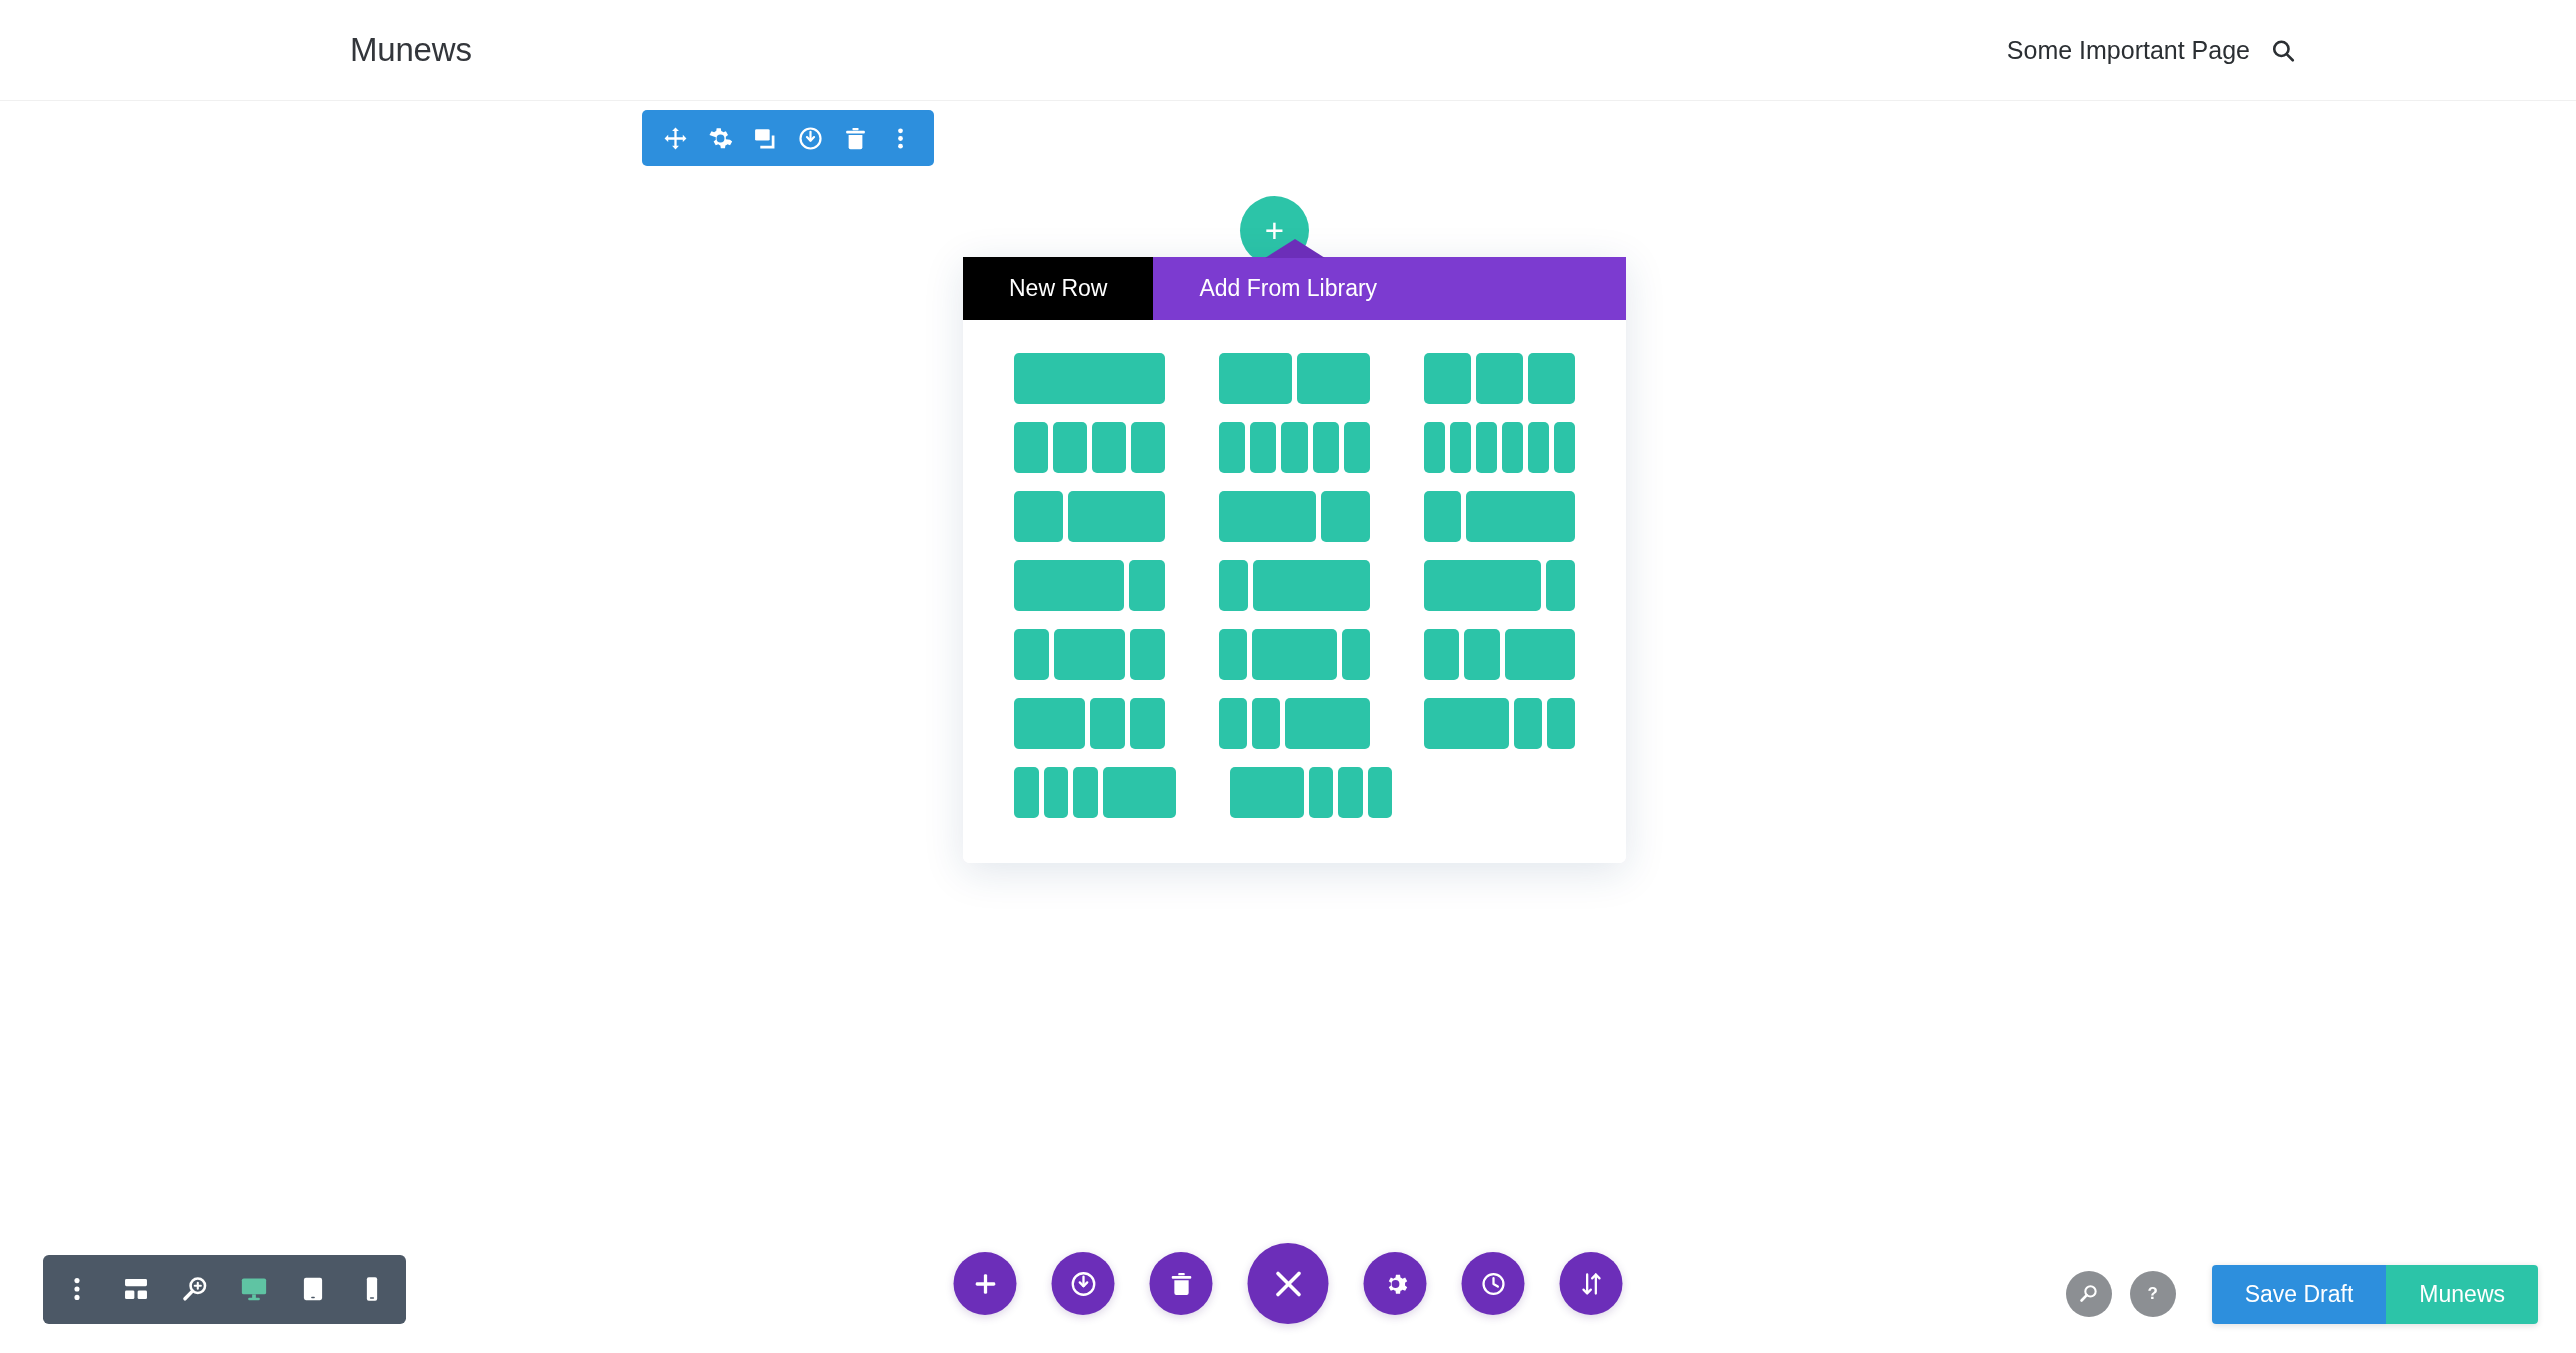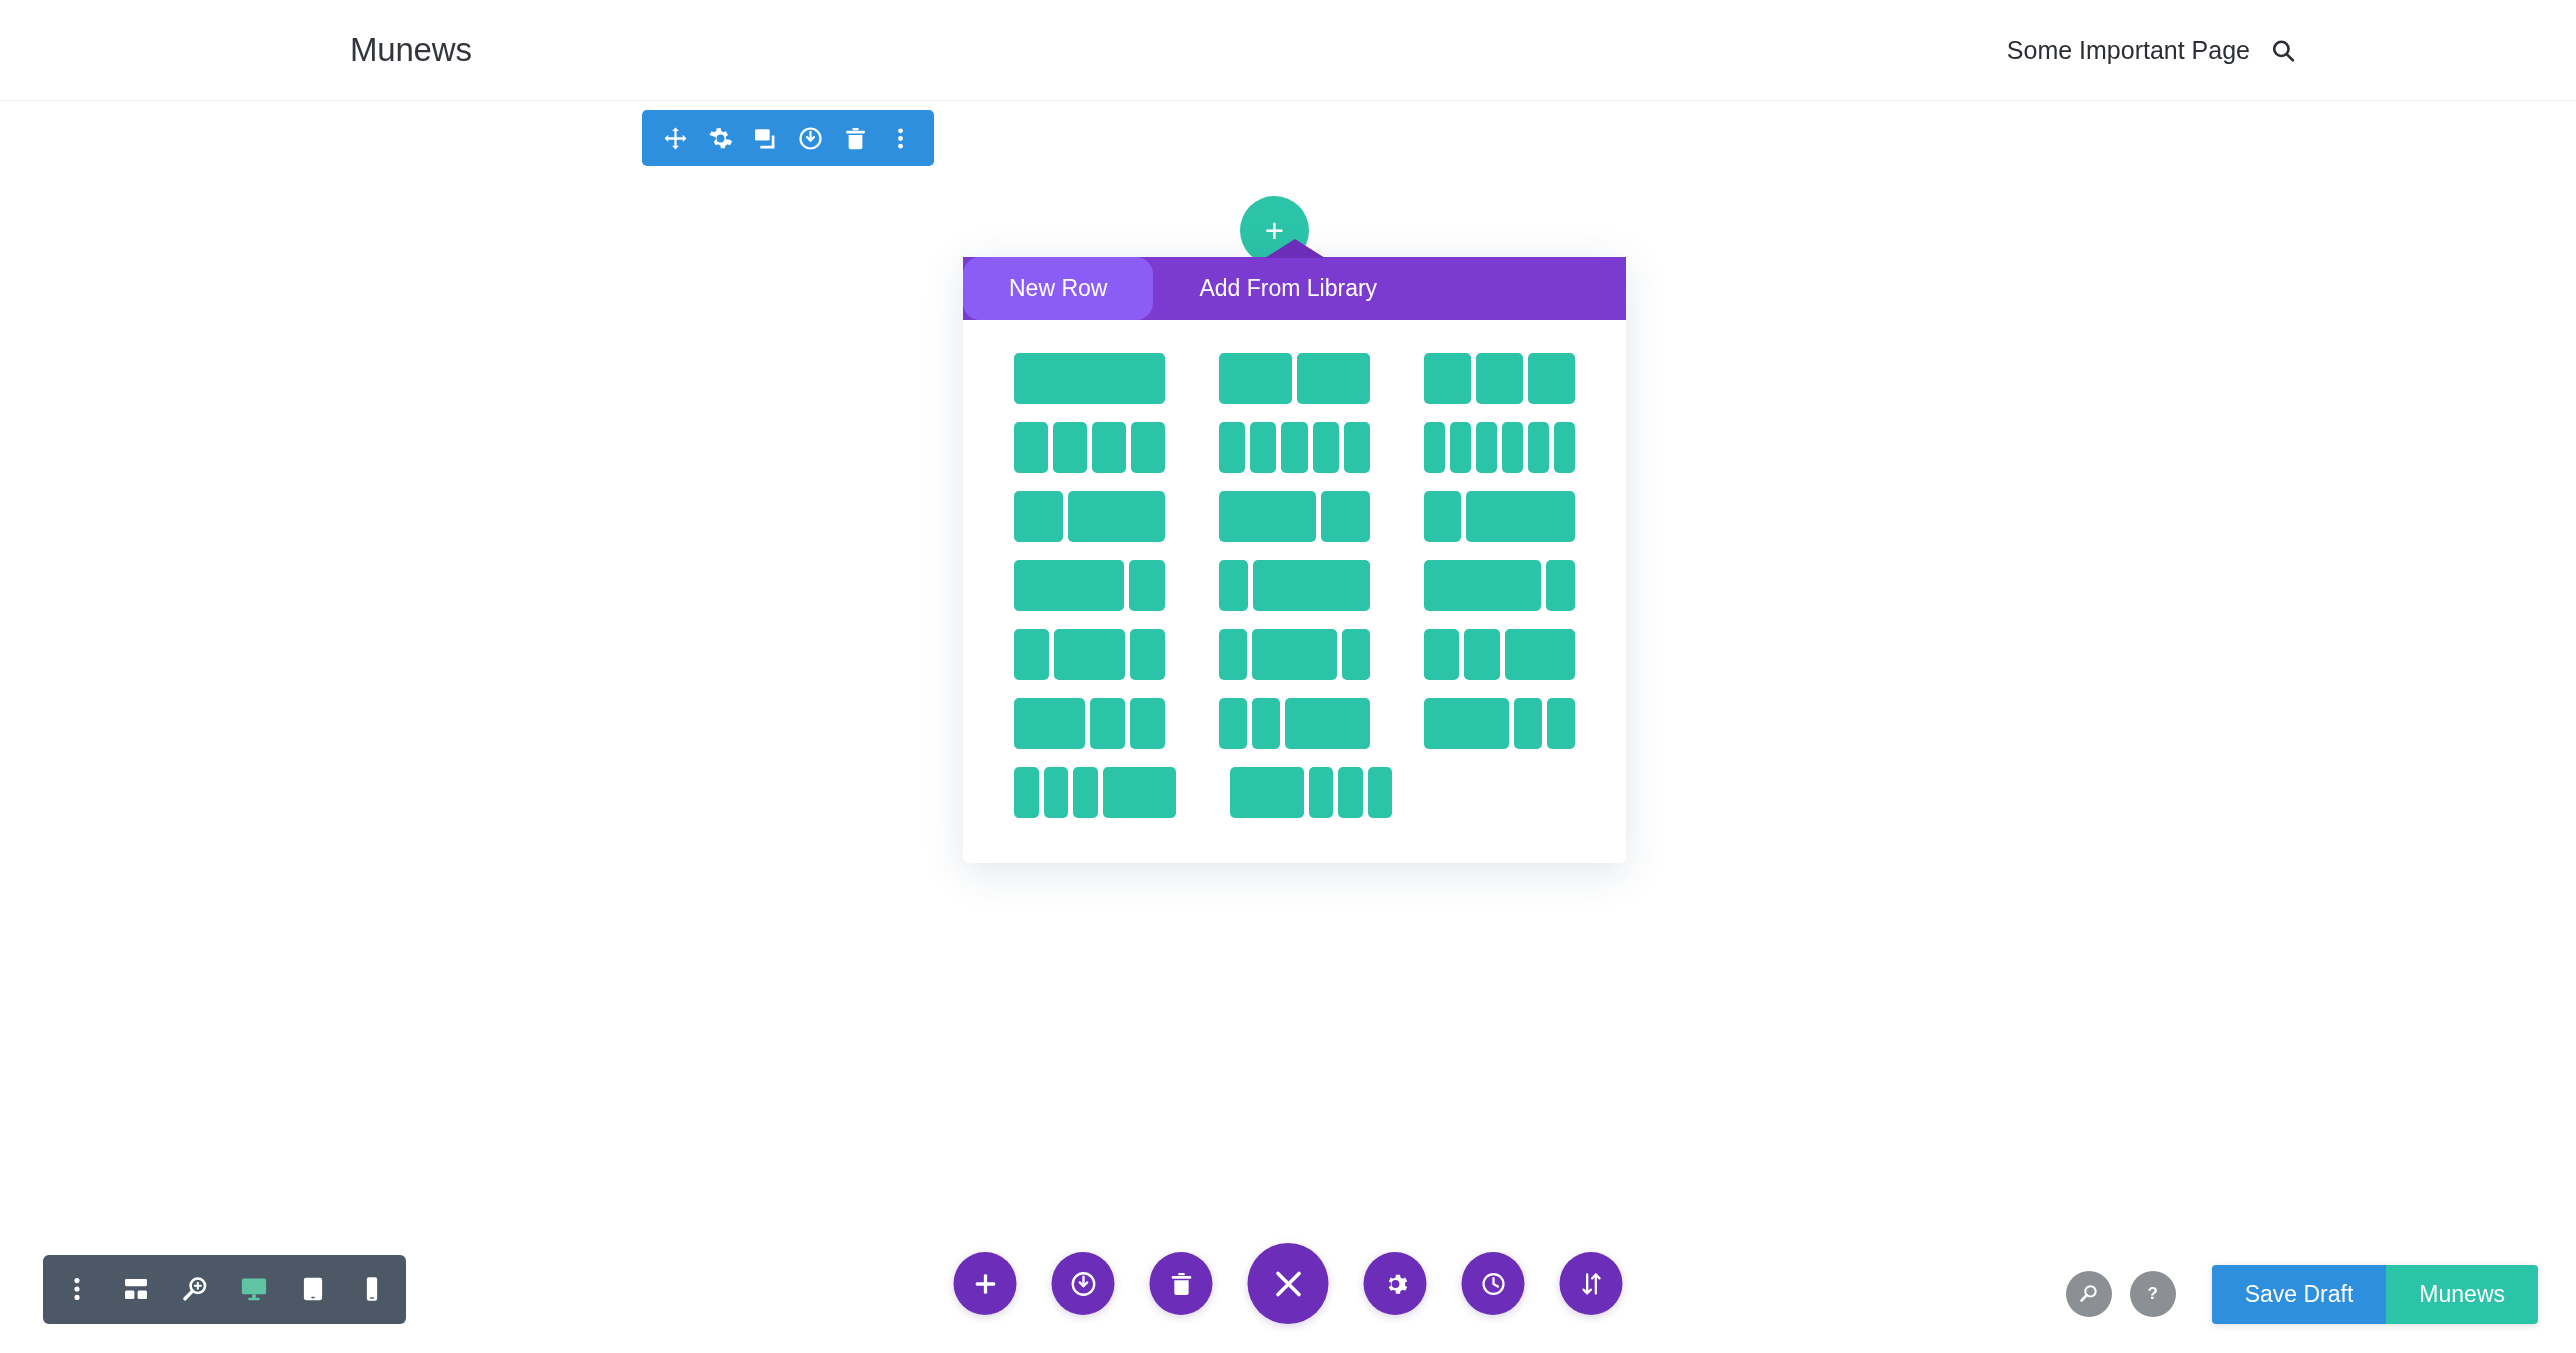--- a/index.html
+++ b/index.html
@@ -108,21 +108,21 @@
     background: #7c3bd0;
     height: 63px;
   }
   .modal-tab {
     display: flex; align-items: center;
     font-size: 23px; color: #ffffff;
     padding: 0 46px;
     cursor: pointer;
     white-space: nowrap;
   }
-  .modal-tab.active { background: #8b5cf6; border-radius: 17px; }
+  .modal-tab.active { background: #000000; }
 
   #modal-body {
     background: #ffffff;
     border-radius: 0 0 6.6px 6.6px;
     padding: 33px 51px 45px 51px;
   }
 
   .layout-grid {
     display: flex; flex-direction: column;
     gap: 18px;

